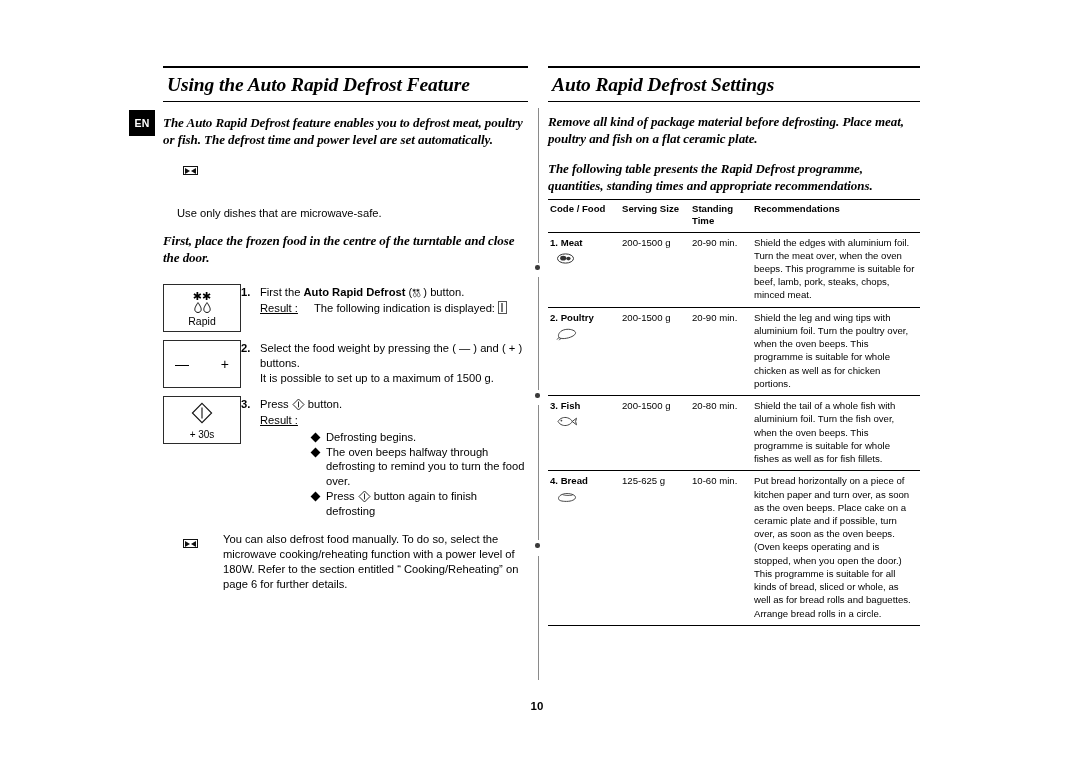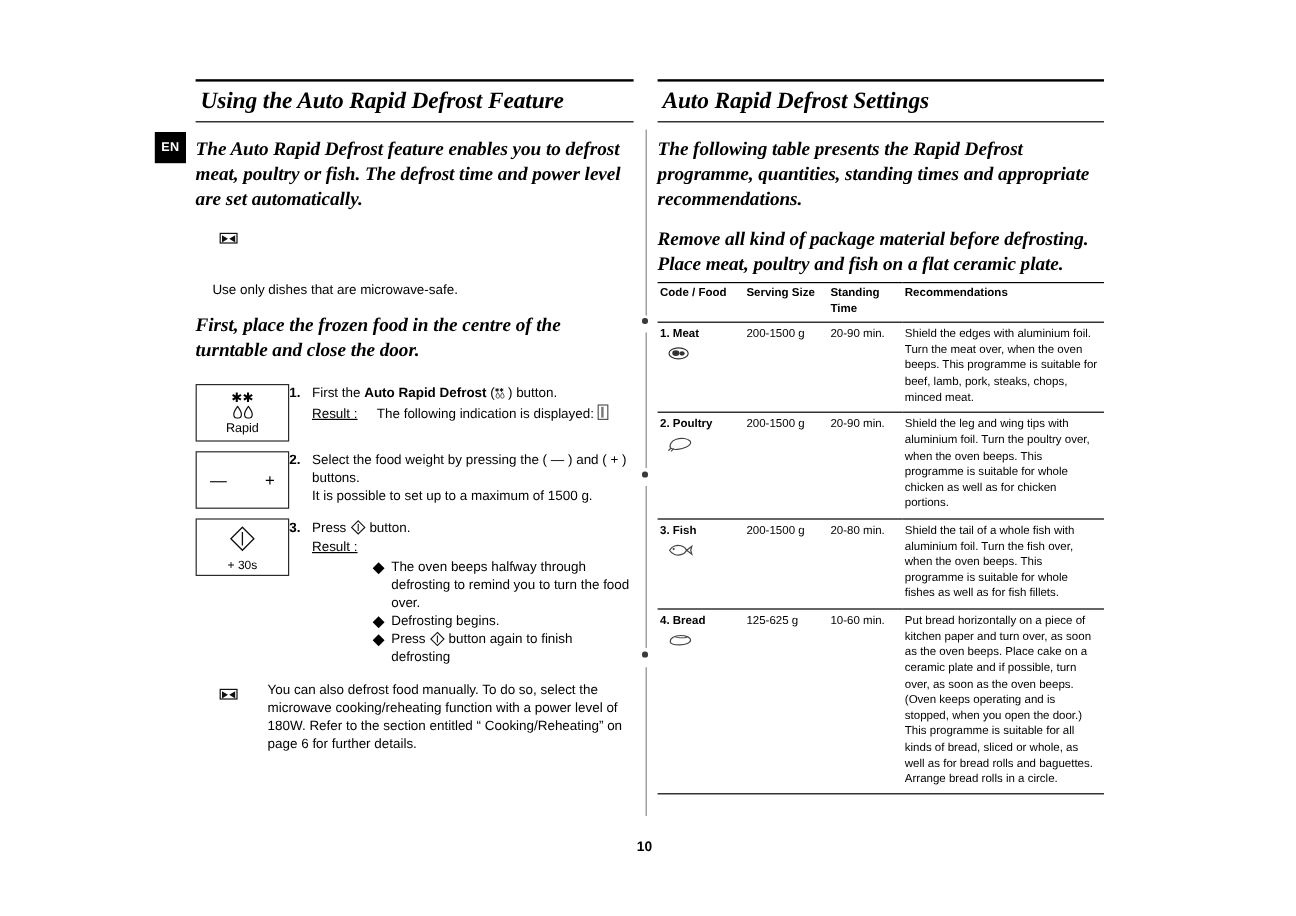--- a/index.html
+++ b/index.html
@@ -77,21 +77,21 @@
     padding: 6px 0 5px 4px;
     line-height: 1.1;
     letter-spacing: -0.1px;
   }
 
   
   .intro {
     font-family: "Liberation Serif", serif;
     font-style: italic;
     font-weight: bold;
-    font-size: 16px;
+    font-size: 13px;
     line-height: 1.30;
     margin: 0;
     letter-spacing: -0.05px;
   }
   .intro.p1 { margin-top: 13px; }
   .intro.p2 { margin-top: 12px; }
 
   
   .note-row {
     display: flex;
@@ -498,25 +498,25 @@
                 <line x1="6.5" y1="3.6" x2="6.5" y2="9.4" stroke="#111" stroke-width="0.9"></line>
               </svg>
             </span><span> button.</span>
           </div>
           <div class="result-line">
             <span class="result-label">Result :</span>
           </div>
           <ul class="dlist">
             <li>
               <span class="dbul"></span>
-              <span>The oven beeps halfway through defrosting to remind you to turn the food over.</span>
+              <span>Defrosting begins.</span>
             </li>
             <li>
               <span class="dbul"></span>
-              <span>Defrosting begins.</span>
+              <span>The oven beeps halfway through defrosting to remind you to turn the food over.</span>
             </li>
             <li>
               <span class="dbul"></span>
               <span>Press </span><span class="inline-diamond">
                 <svg width="13" height="13" viewBox="0 0 13 13">
                   <path d="M6.5 1 L12 6.5 L6.5 12 L1 6.5 Z" fill="none" stroke="#111" stroke-width="0.9"></path>
                   <line x1="6.5" y1="3.6" x2="6.5" y2="9.4" stroke="#111" stroke-width="0.9"></line>
                 </svg>
               </span><span> button again to finish defrosting</span>
             </li>
@@ -542,22 +542,22 @@
   <div class="divider" style="top:556px;height:124px;"></div>
 
   <div class="col-right">
 
     <div class="sec-head">
       <div class="rule-top"></div>
       <h1>Auto Rapid Defrost Settings</h1>
       <div class="rule-bottom"></div>
     </div>
 
+    <p class="intro p2">Remove all kind of package material before defrosting. Place meat, poultry and fish on a flat ceramic plate.</p>
     <p class="intro p1">The following table presents the Rapid Defrost programme, quantities, standing times and appropriate recommendations.</p>
-    <p class="intro p2">Remove all kind of package material before defrosting. Place meat, poultry and fish on a flat ceramic plate.</p>
 
     <table class="settings">
       <thead>
         <tr>
           <th class="c-food">Code / Food</th>
           <th class="c-serv">Serving Size</th>
           <th class="c-stand">Standing Time</th>
           <th class="c-rec">Recommendations</th>
         </tr>
       </thead>

